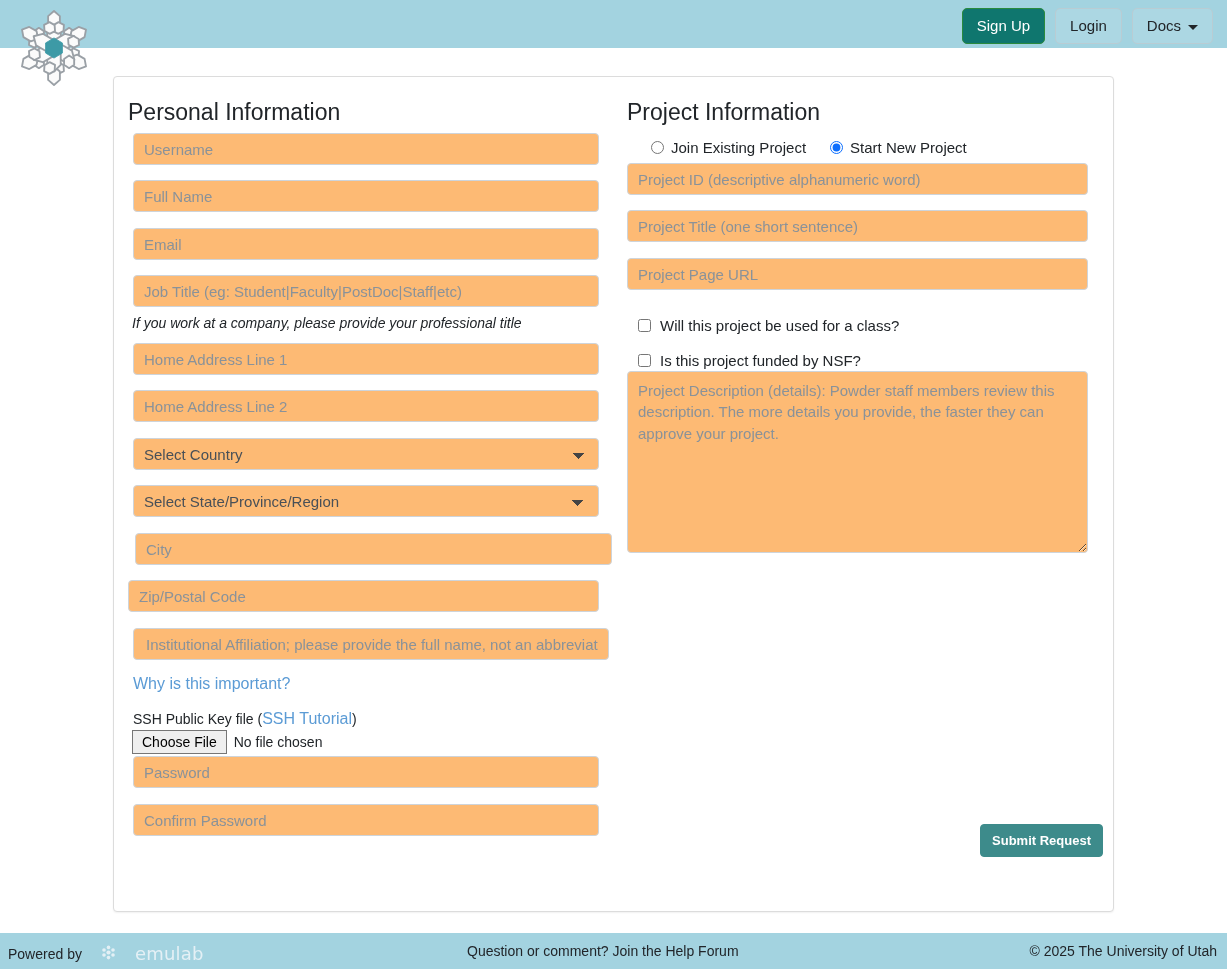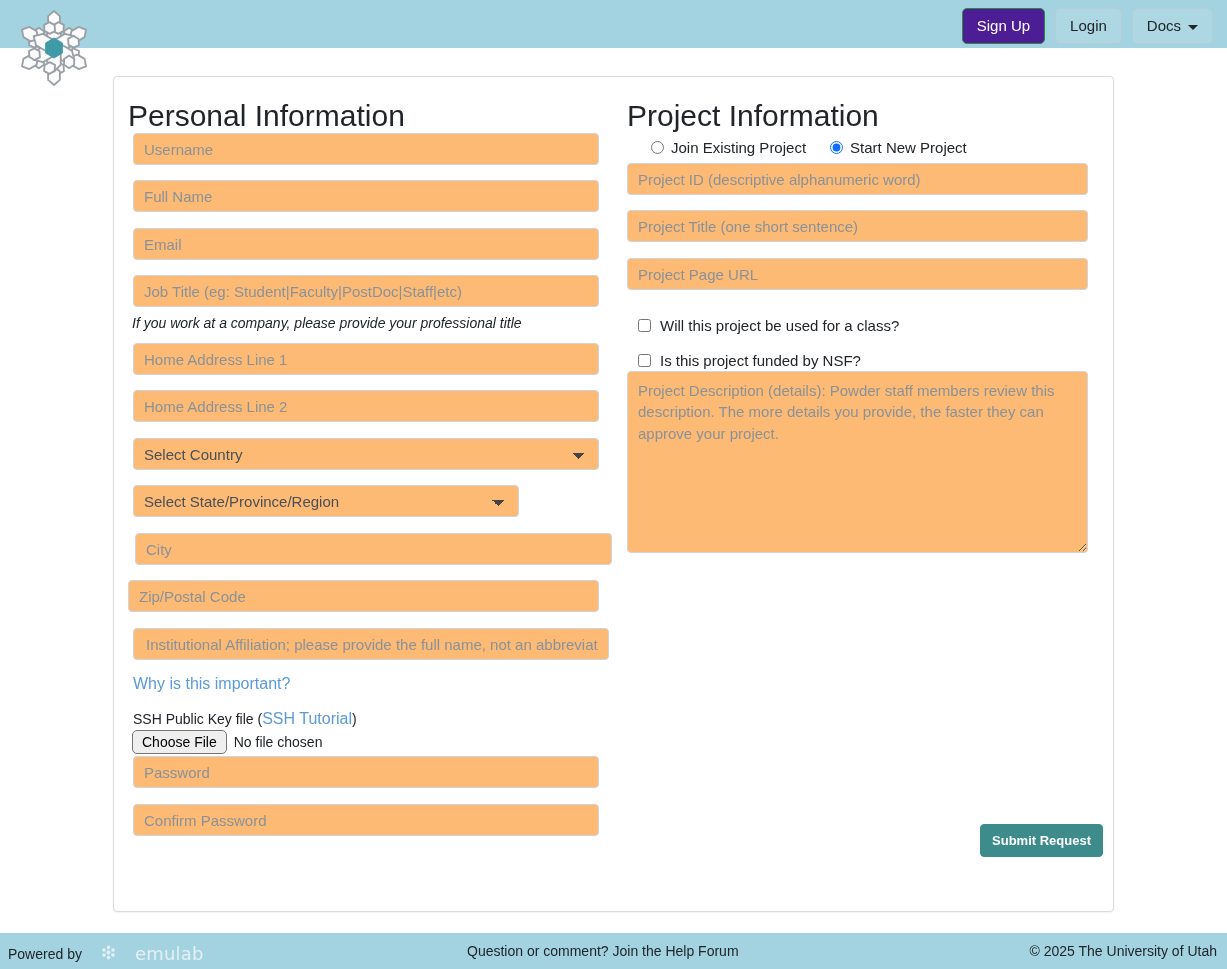--- a/index.html
+++ b/index.html
@@ -30,21 +30,21 @@
   .btn {
     font-family: "Liberation Sans", sans-serif;
     font-size: 15px;
     line-height: 1;
     border-radius: 5px;
     cursor: pointer;
     padding: 9px 14px 10px 14px;
     white-space: nowrap;
   }
   .btn-signup {
-    background: #4c1d95;
+    background: #0f766e;
     color: #ffffff;
     border: 1px solid #2a8a3d;
   }
   .btn-outline {
     background: rgba(255,255,255,0.10);
     color: #212529;
     border: 1px solid #b9ccd3;
   }
   .caret {
     display: inline-block;
@@ -76,21 +76,21 @@
   }
   .card-header-title {
     font-size: 16px; color: #212529;
   }
   .card-body { position: relative; height: 793px; }
 
   .col-left  { position: absolute; left: 14px;  top: 0; width: 500px; }
   .col-right { position: absolute; left: 513px; top: 0; width: 485px; }
 
   .section-title {
-    font-size: 30px;
+    font-size: 23px;
     color: #212529;
     font-weight: 400;
     margin: 0;
     padding: 0;
     position: absolute;
   }
 
   
   .fc {
     position: absolute;
@@ -159,21 +159,21 @@
   .file-row {
     position: absolute;
     display: flex; align-items: center; gap: 7px;
     font-size: 14px; color: #212529;
   }
   .file-btn {
     font-family: "Liberation Sans", sans-serif;
     font-size: 14px;
     background: #efefef;
     border: 1px solid #767676;
-    border-radius: 5px;
+    border-radius: 0;
     padding: 3px 9px;
     color: #000;
     cursor: pointer;
   }
 
   .btn-submit {
     position: absolute;
     right: 10px; bottom: 13px;
     background: #3d8b8b;
     border: 1px solid #3d8b8b;
@@ -273,21 +273,21 @@
 
       <div class="helper-italic" style="left:4px; top:238px;">If you work at a company, please provide your professional title</div>
 
       <input class="fc" style="left: 5px; top: 266px; width: 466px;" placeholder="Home Address Line 1">
       <input class="fc" style="left: 5px; top: 313px; width: 466px;" placeholder="Home Address Line 2">
 
       <select class="fc" style="left:5px; top:361px; width:466px;">
         <option>Select Country</option>
       </select>
 
-      <select class="fc" style="left:5px; top:408px; width:386px;">
+      <select class="fc" style="left:5px; top:408px; width:466px;">
         <option>Select State/Province/Region</option>
       </select>
 
       <input class="fc" style="left: 7px; top: 456px; width: 477px;" placeholder="City">
       <input class="fc" style="left: 0px; top: 503px; width: 471px;" placeholder="Zip/Postal Code">
       <input class="fc" style="left: 5px; top: 551px; width: 476px; padding-left: 12px;" placeholder="Institutional Affiliation; please provide the full name, not an abbreviation">
 
       <a class="link" style="position:absolute; left:5px; top:598px;">Why is this important?</a>
 
       <div style="position:absolute; left:5px; top:633px;">

